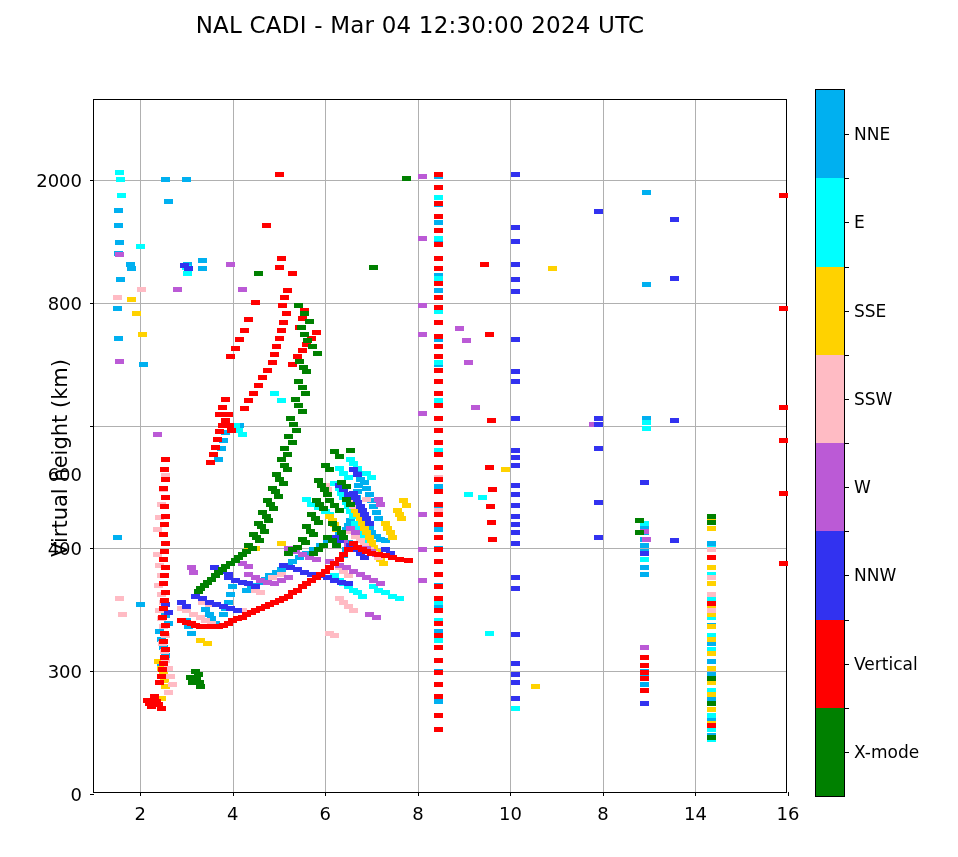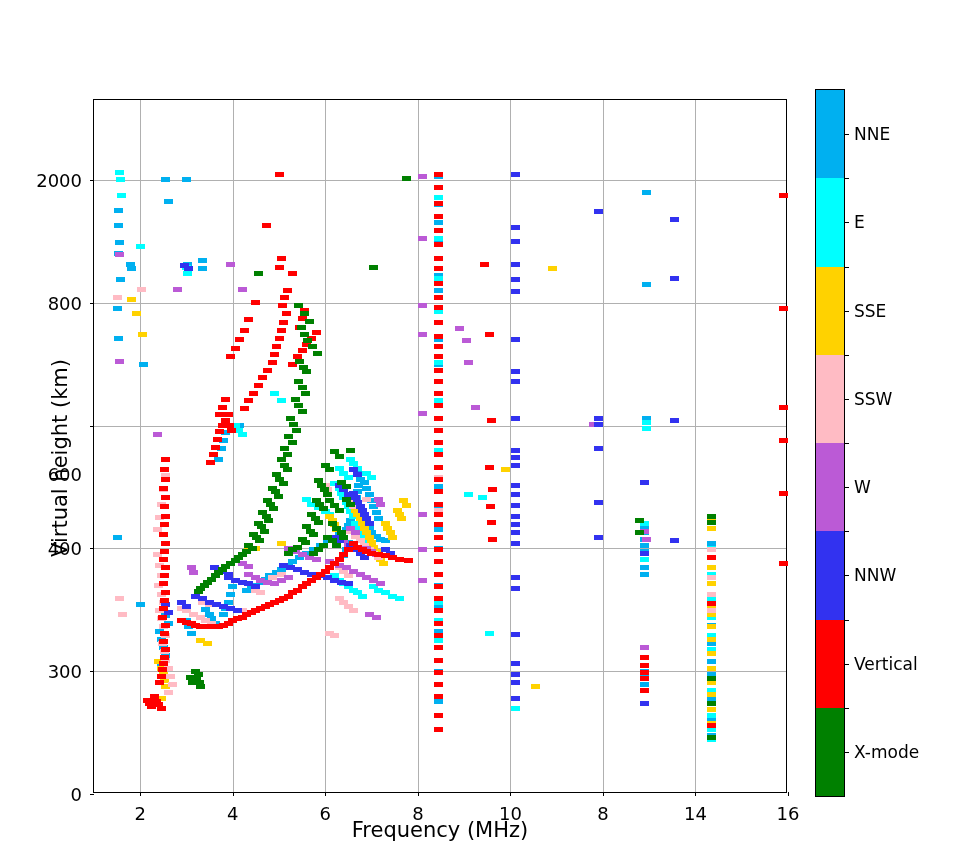--- a/index.html
+++ b/index.html
@@ -49,20 +49,21 @@
   .ctick{position:absolute;left:100%;width:5px;height:1px;background:#000;}
   .clab{position:absolute;left:calc(100% + 10px);transform:translateY(-50%);
         font-size:17px;color:#000;white-space:nowrap;}
   #cbar-title-wrap{position:absolute;left:898px;top:263px;width:40px;height:360px;}
 </style>
 </head>
 <body>
 
 <div id="root">
 
+  <div id="title">NAL CADI - Mar 04 12:30:00 2024 UTC</div>
 
   <div id="plot">
     <div id="grid">
         <div class="gl v" style="left: 46.2667px;"></div>
         <div class="gl v" style="left: 138.8px;"></div>
         <div class="gl v" style="left: 231.333px;"></div>
         <div class="gl v" style="left: 323.867px;"></div>
         <div class="gl v" style="left: 416.4px;"></div>
         <div class="gl v" style="left: 508.933px;"></div>
         <div class="gl v" style="left: 601.467px;"></div>
@@ -900,21 +901,20 @@
       <div class="tick y" style="top: 448.336px;"></div>
       <div class="ylab" style="top: 448.336px;">400</div>
       <div class="tick y" style="top: 325.504px;"></div>
       <div class="ylab" style="top: 325.504px; margin-top: 48px;">600</div>
       <div class="tick y" style="top: 202.673px;"></div>
       <div class="ylab" style="top: 202.673px;">800</div>
       <div class="tick y" style="top: 79.8407px;"></div>
       <div class="ylab" style="top: 79.8407px;">2000</div>
     </div>
 
-  <div id="xaxis-title">Frequency (MHz)</div>
 
   <div id="yaxis-title-wrap">
     <div id="yaxis-title">Virtual height (km)</div>
   </div>
 
   <div id="cbar">
       <div class="cseg" style="top: 0%; height: 12.5%; background: rgb(0, 176, 240);"></div>
       <div class="ctick" style="top: 6.25%;"></div>
       <div class="clab" style="top: 6.25%;">NNE</div>
       <div class="cseg" style="top: 12.5%; height: 12.5%; background: rgb(0, 255, 255);"></div>

